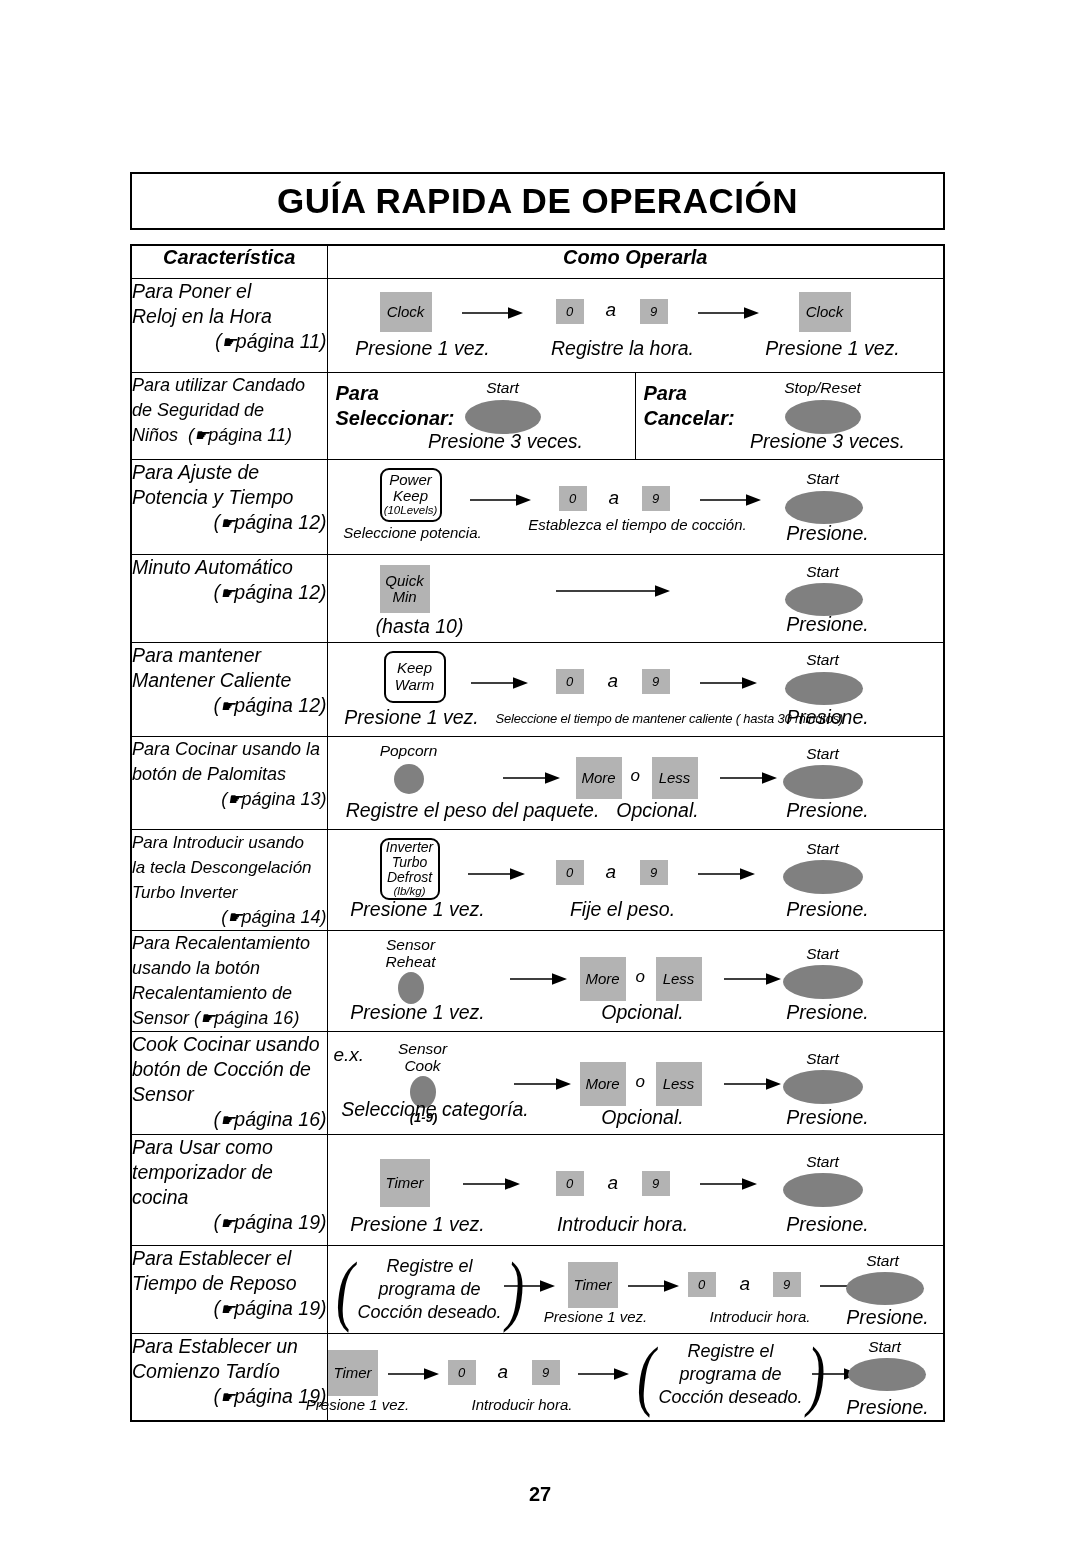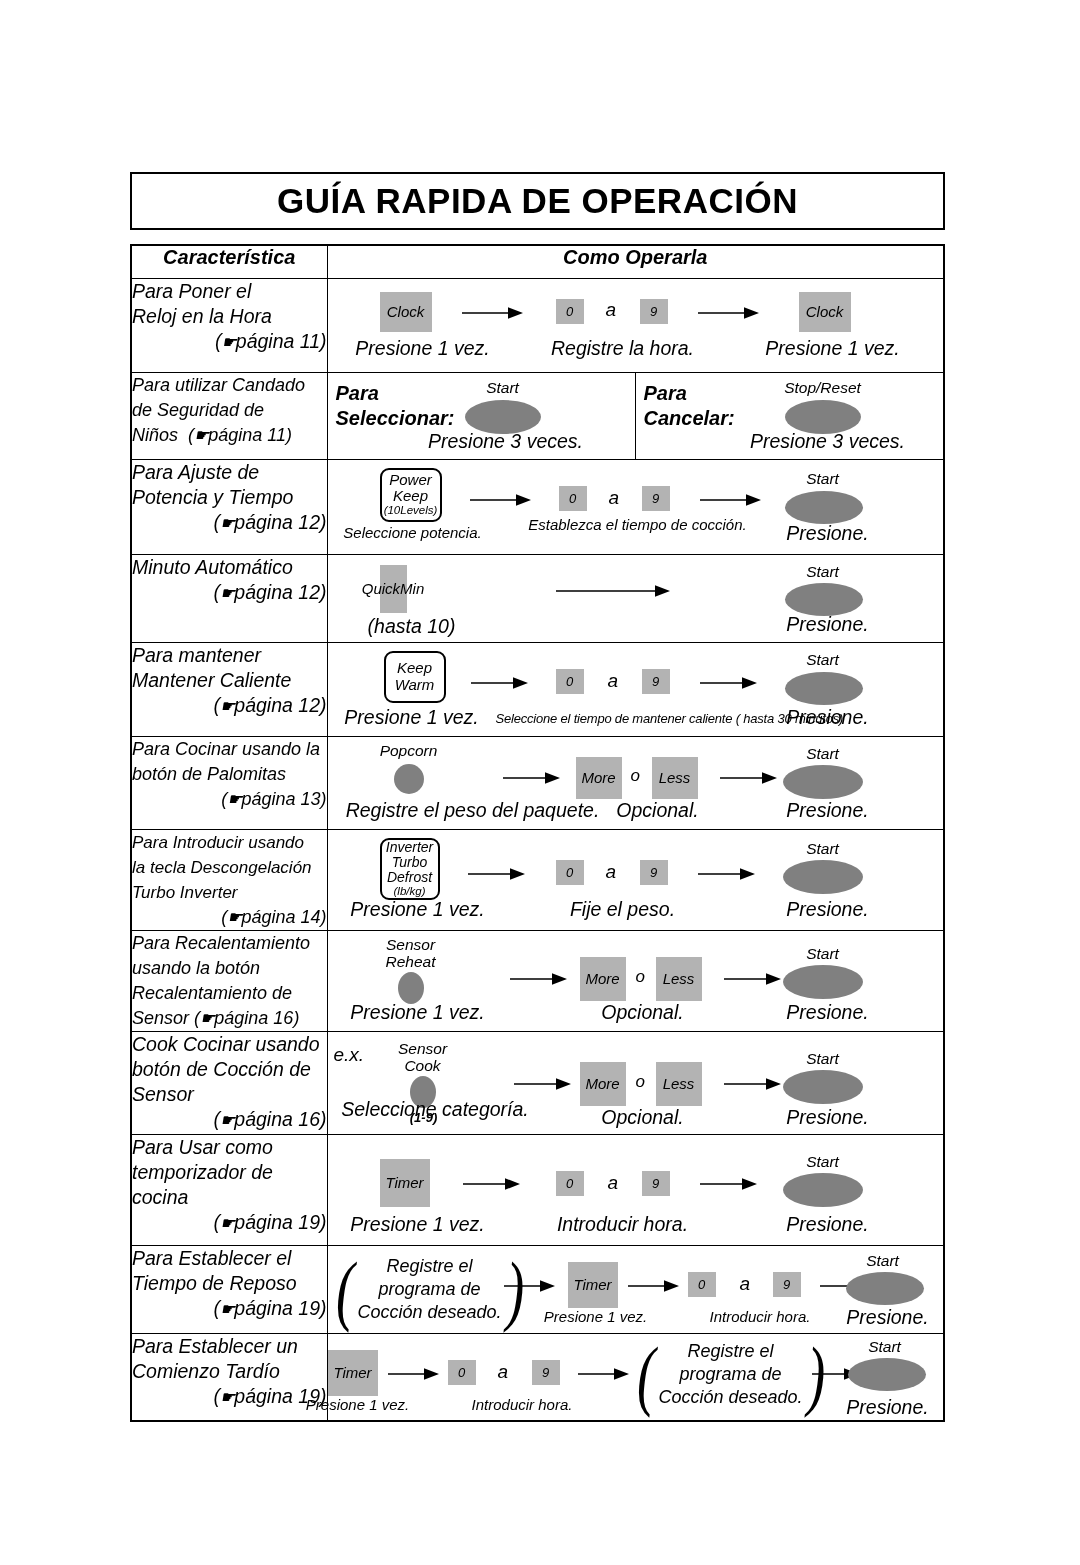--- a/index.html
+++ b/index.html
@@ -235,33 +235,33 @@
       </td>
     </tr>
 
     <tr>
       <td class="feat">
         <div>Minuto Automático</div>
         <span class="r">(<span class="hand">☛</span><span>página 12</span>)</span>
       </td>
       <td class="ops" style="height:88px">
         <div class="ops-inner">
-          <div class="ab key-gray" style="left:52px;top:10px;width:27px;height:48px;flex-direction:row">
+          <div class="ab key-gray" style="left:52px;top:10px;width:50px;height:48px;flex-direction:column">
             <div>Quick</div>
             <div>Min</div>
           </div>
           <div class="ab" style="left:228px;top:28px">
             <svg class="arw" width="115" height="16" viewBox="0 0 115 16">
                   <path d="M0 7.2 h99 v-5 l15 5.8 -15 5.8 v-5 H0 z" fill="#000"></path>
                 </svg>
           </div>
           <div class="ab lbl-above" style="left:450px;top:8px;width:90px">Start</div>
           <div class="ab ellipse" style="left:457px;top:28px;width:78px;height:33px"></div>
 
-          <div class="ab lbl-below" style="left:4px;top:60px;width:160px">(hasta 10)</div>
+          <div class="ab lbl-below" style="left:12px;top:60px;width:160px">(hasta 10)</div>
           <div class="ab lbl-below" style="left:400px;top:58px;width:200px">Presione.</div>
         </div>
       </td>
     </tr>
 
     <tr>
       <td class="feat">
         <div>Para mantener</div>
         <div>Mantener Caliente</div>
         <span class="r">(<span class="hand">☛</span><span>página 12</span>)</span>
@@ -565,14 +565,15 @@
           <div class="ab lbl-below small" style="left:-58px;top:62px;width:176px">Presione 1 vez.</div>
           <div class="ab lbl-below small" style="left:112px;top:62px;width:165px">Introducir hora.</div>
           <div class="ab lbl-below" style="left:470px;top:62px;width:180px">Presione.</div>
         </div>
       </td>
     </tr>
 
     </tbody>
   </table>
 
+  <div class="pageno">27</div>
 
 </div>
 
 </body></html>

